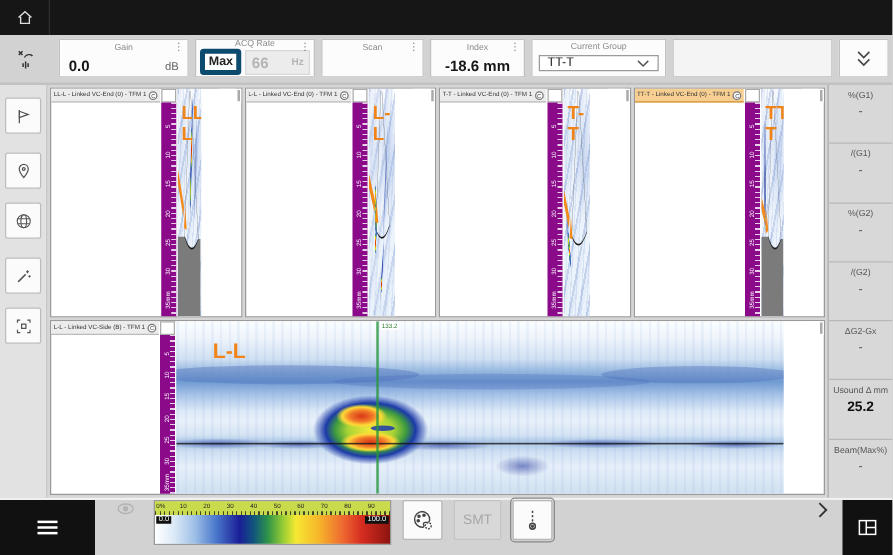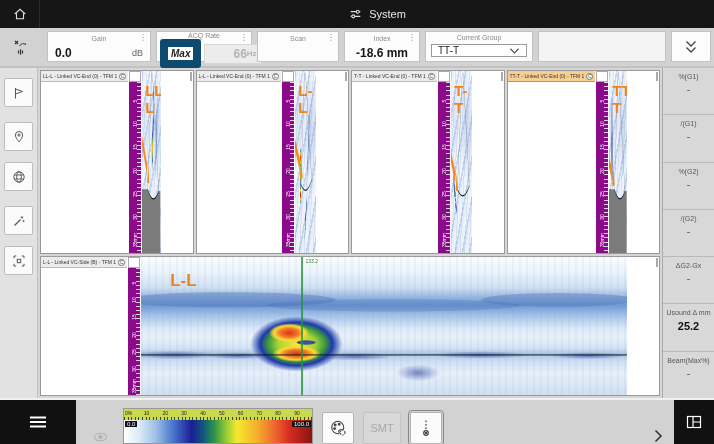--- a/index.html
+++ b/index.html
@@ -20,25 +20,25 @@
     padding:3px 3px 4px 0;border-bottom:2px solid #c2c2c2;}
   .probe-cell{width:42px;display:flex;align-items:center;justify-content:center;color:#333;}
   .card{background:#fcfcfc;border:1px solid #c2c2c2;display:flex;flex-direction:column;position:relative;}
   .card-top{height:12px;display:flex;align-items:center;justify-content:center;position:relative;}
   .card-label{font-size:7px;color:#8a8a8a;}
   .card-menu{position:absolute;right:3px;top:0;font-size:8px;color:#777;line-height:11px;cursor:pointer;}
   .card-row{flex:1;display:flex;align-items:center;padding:0 7px;}
   .card-row.center{justify-content:center;padding:0 2px;}
   .val{font-size:12px;font-weight:bold;color:#161616;}
   .unit{margin-left:auto;font-size:9px;color:#666;}
-  .max-box{border:8px solid #0c4a6e;border-radius:3px;font-size:10px;font-weight:bold;color:#222;
-    padding:1px 3px;margin-right:3px;background:#fff;font-style:italic;}
+  .max-box{border:4px solid #0c4a6e;border-radius:3px;font-size:10px;font-weight:bold;color:#222;
+    padding:1px 3px;margin-right:3px;background:#fff;}
   .acq-inset{flex:1;background:#ececec;border:1px solid #d8d8d8;display:flex;align-items:center;
     padding:0 4px;height:20px;}
-  .acq-val{font-size:12px;color:#b4b4b4;font-weight:bold;margin-left:24px;}
+  .acq-val{font-size:12px;color:#b4b4b4;font-weight:bold;}
   .acq-unit{margin-left:auto;font-size:8px;color:#b4b4b4;font-weight:bold;}
   .select{margin:1px 5px 4px;border:1px solid #9a9a9a;background:#fff;flex:1;display:flex;
     align-items:center;padding:0 6px;font-size:10px;color:#222;cursor:pointer;}
   .select svg{margin-left:auto;}
   .filler{flex:1;background:#f4f4f4;}
   .collapse{width:40px;flex-direction:row;align-items:center;justify-content:center;cursor:pointer;}
 
   
   .mid{height:330px;display:flex;}
   .rail{width:38px;background:#e2e2e2;border-right:1px solid #c0c0c0;display:flex;flex-direction:column;
@@ -97,21 +97,21 @@
 
   
   .readings{width:52px;background:#d8d8d8;border-left:1px solid #ababab;display:flex;flex-direction:column;}
   .rcell{flex:1;border-bottom:1px solid #b8b8b8;cursor:pointer;}
   .rcell:last-child{border-bottom:none;}
   .rlabel{font-size:7px;color:#555;text-align:center;padding-top:5px;line-height:8px;}
   .rvalue{font-size:10px;color:#555;text-align:center;margin-top:3px;}
   .rvalue.strong{font-weight:bold;color:#111;font-size:11px;}
 
   
-  .bottombar{height:46px;border-top:2px solid #f0f0f0;background:#d2d2d2;display:flex;align-items:flex-end;}
+  .bottombar{height:46px;border-top:2px solid #f0f0f0;background:#d2d2d2;display:flex;align-items:flex-start;}
   .bb-black{width:76px;height:44px;background:#111;display:flex;align-items:center;justify-content:center;
     flex:none;cursor:pointer;}
   .bb-black.gridbox{width:40px;}
   .bb-eye{margin:0 14px 0 16px;color:#b3b3b3;}
   .scale{width:190px;height:36px;display:flex;flex-direction:column;border:1px solid #999;flex:none;cursor:pointer;}
   .scaleruler{height:11px;background:#c9da4d;position:relative;}
   .scaleruler::after{content:'';position:absolute;left:0;right:0;bottom:0;height:3px;
     background:repeating-linear-gradient(to right,rgba(30,30,30,.8) 0 1px,transparent 1px 3.6px);}
   .stick{position:absolute;top:1px;font-size:5px;color:#222;}
   .scalebar{flex:1;position:relative;background:linear-gradient(90deg,#ffffff 0%,#dceaf8 8%,#9dbfe6 17%,
@@ -131,30 +131,20 @@
 
 <header class="topbar">
   <div class="tb-btn tb-home">
     <span>
         <svg width="16" height="16" viewBox="0 0 16 16" fill="none" stroke="#ddd" stroke-width="1.1">
           <path d="M2.8 8 8 3.3 13.2 8M4.5 7.3V12.7H11.5V7.3"></path>
         </svg>
       </span>
   </div>
   <div class="tb-center">
-    <div class="tb-btn">
-      <span>
-          <svg width="15" height="14" viewBox="0 0 16 16" stroke="#ddd" stroke-width="1.2" fill="none">
-            <path d="M2.5 5.3h11M2.5 10.7h11"></path>
-            <circle cx="10.5" cy="5.3" r="1.7" fill="#161616"></circle>
-            <circle cx="5.5" cy="10.7" r="1.7" fill="#161616"></circle>
-          </svg>
-        </span>
-      <span>System</span>
-    </div>
   </div>
 </header>
 
 <div class="toolbar">
   <div class="probe-cell">
     <span>
         <svg width="20" height="20" viewBox="0 0 20 20" fill="none" stroke="#333" stroke-width="1.2">
           <path d="M4 4l3 3M7 4L4 7"></path>
           <path d="M8.5 9c1.5-2.5 4.5-3 6.5-1.5" stroke-width="1"></path>
           <path d="M14 6.5l1.3 1-1.6.6z" fill="#333" stroke="none"></path>

